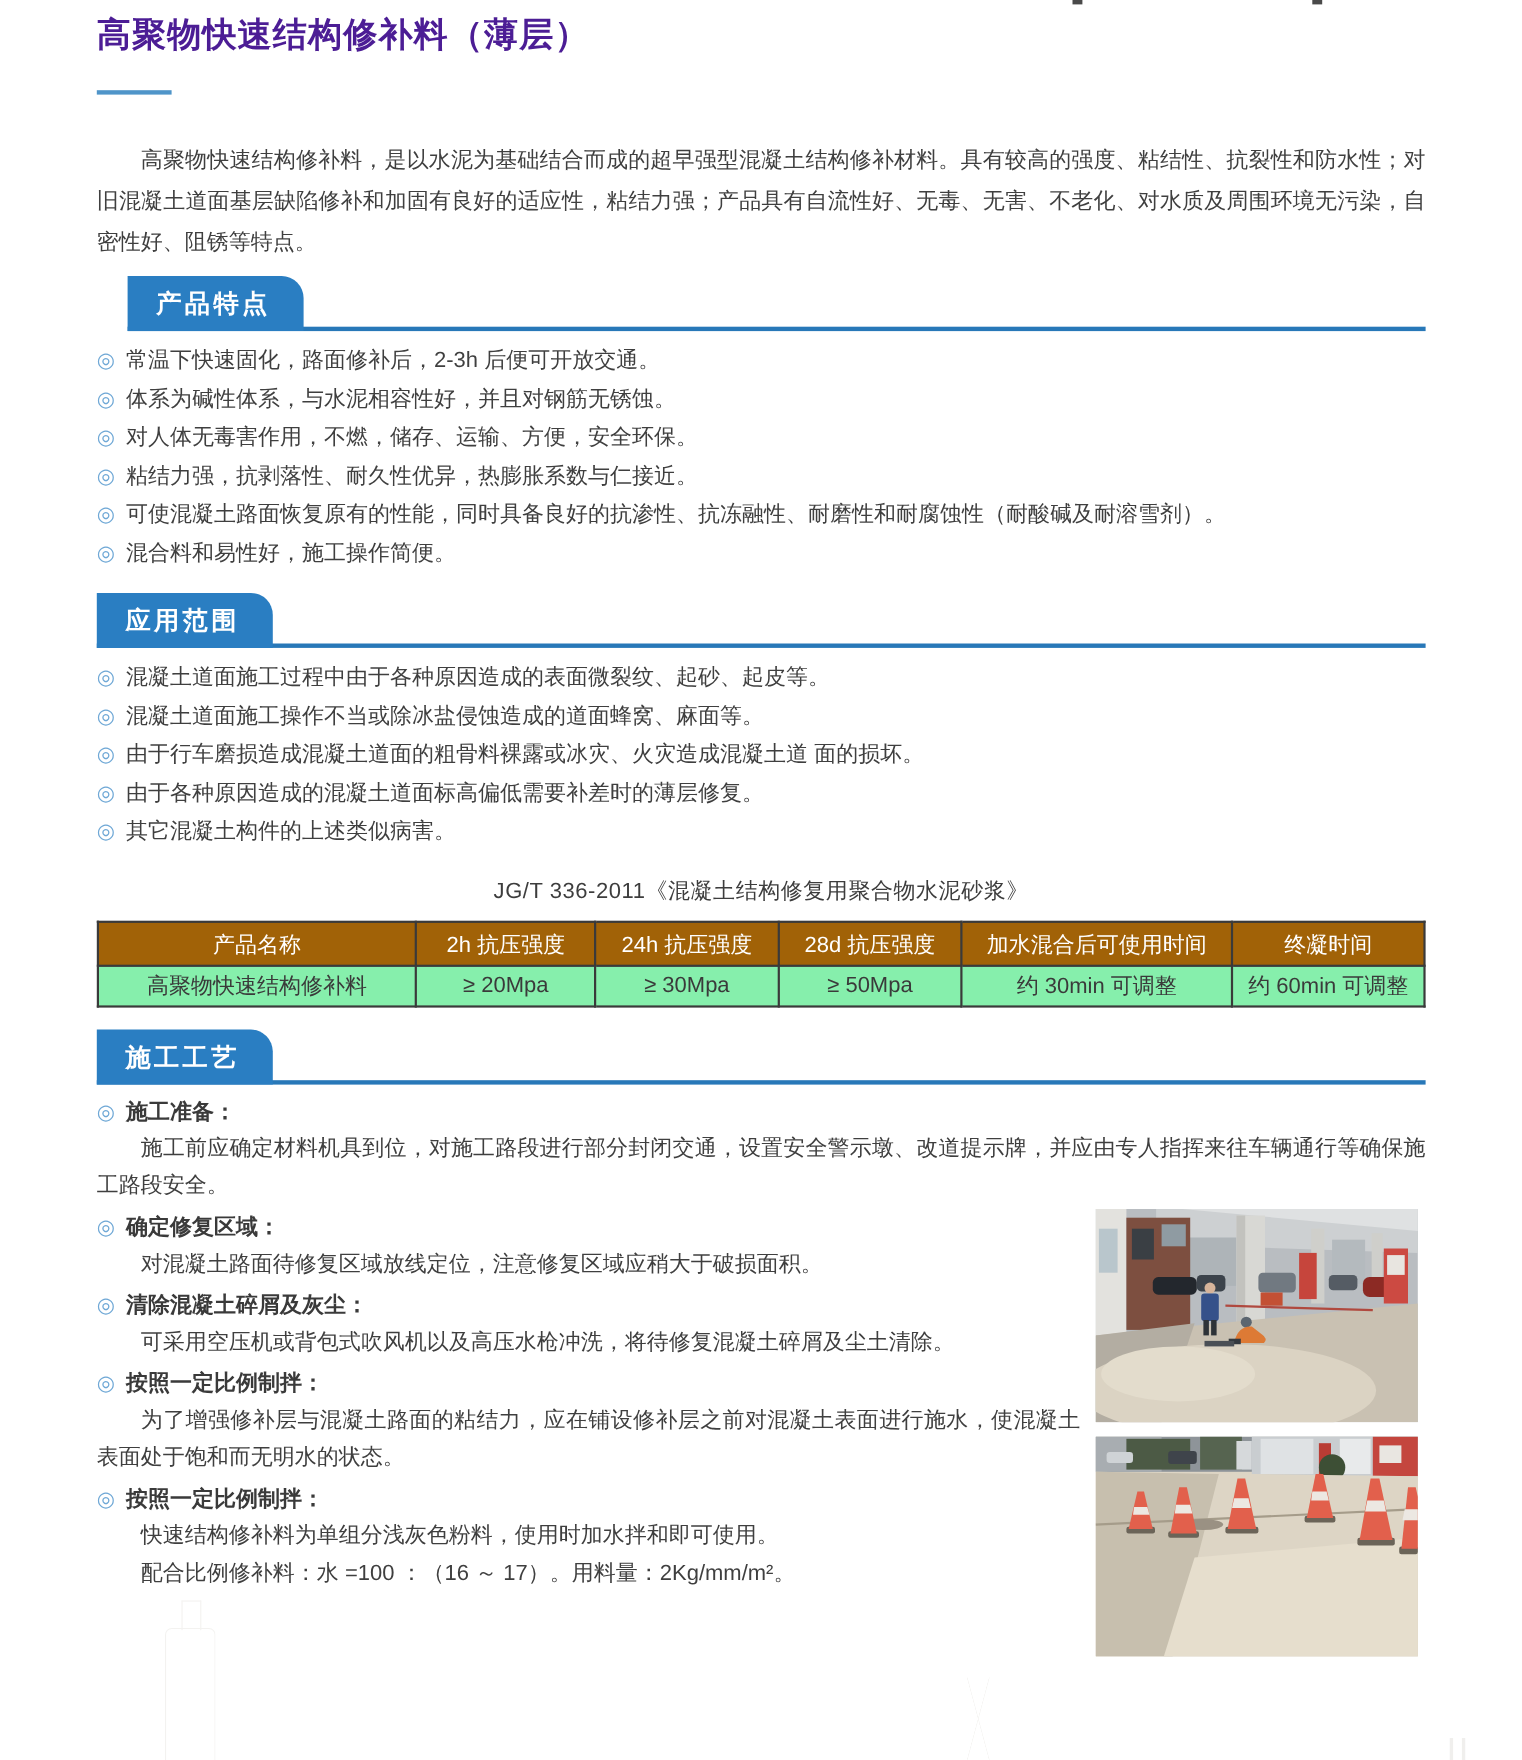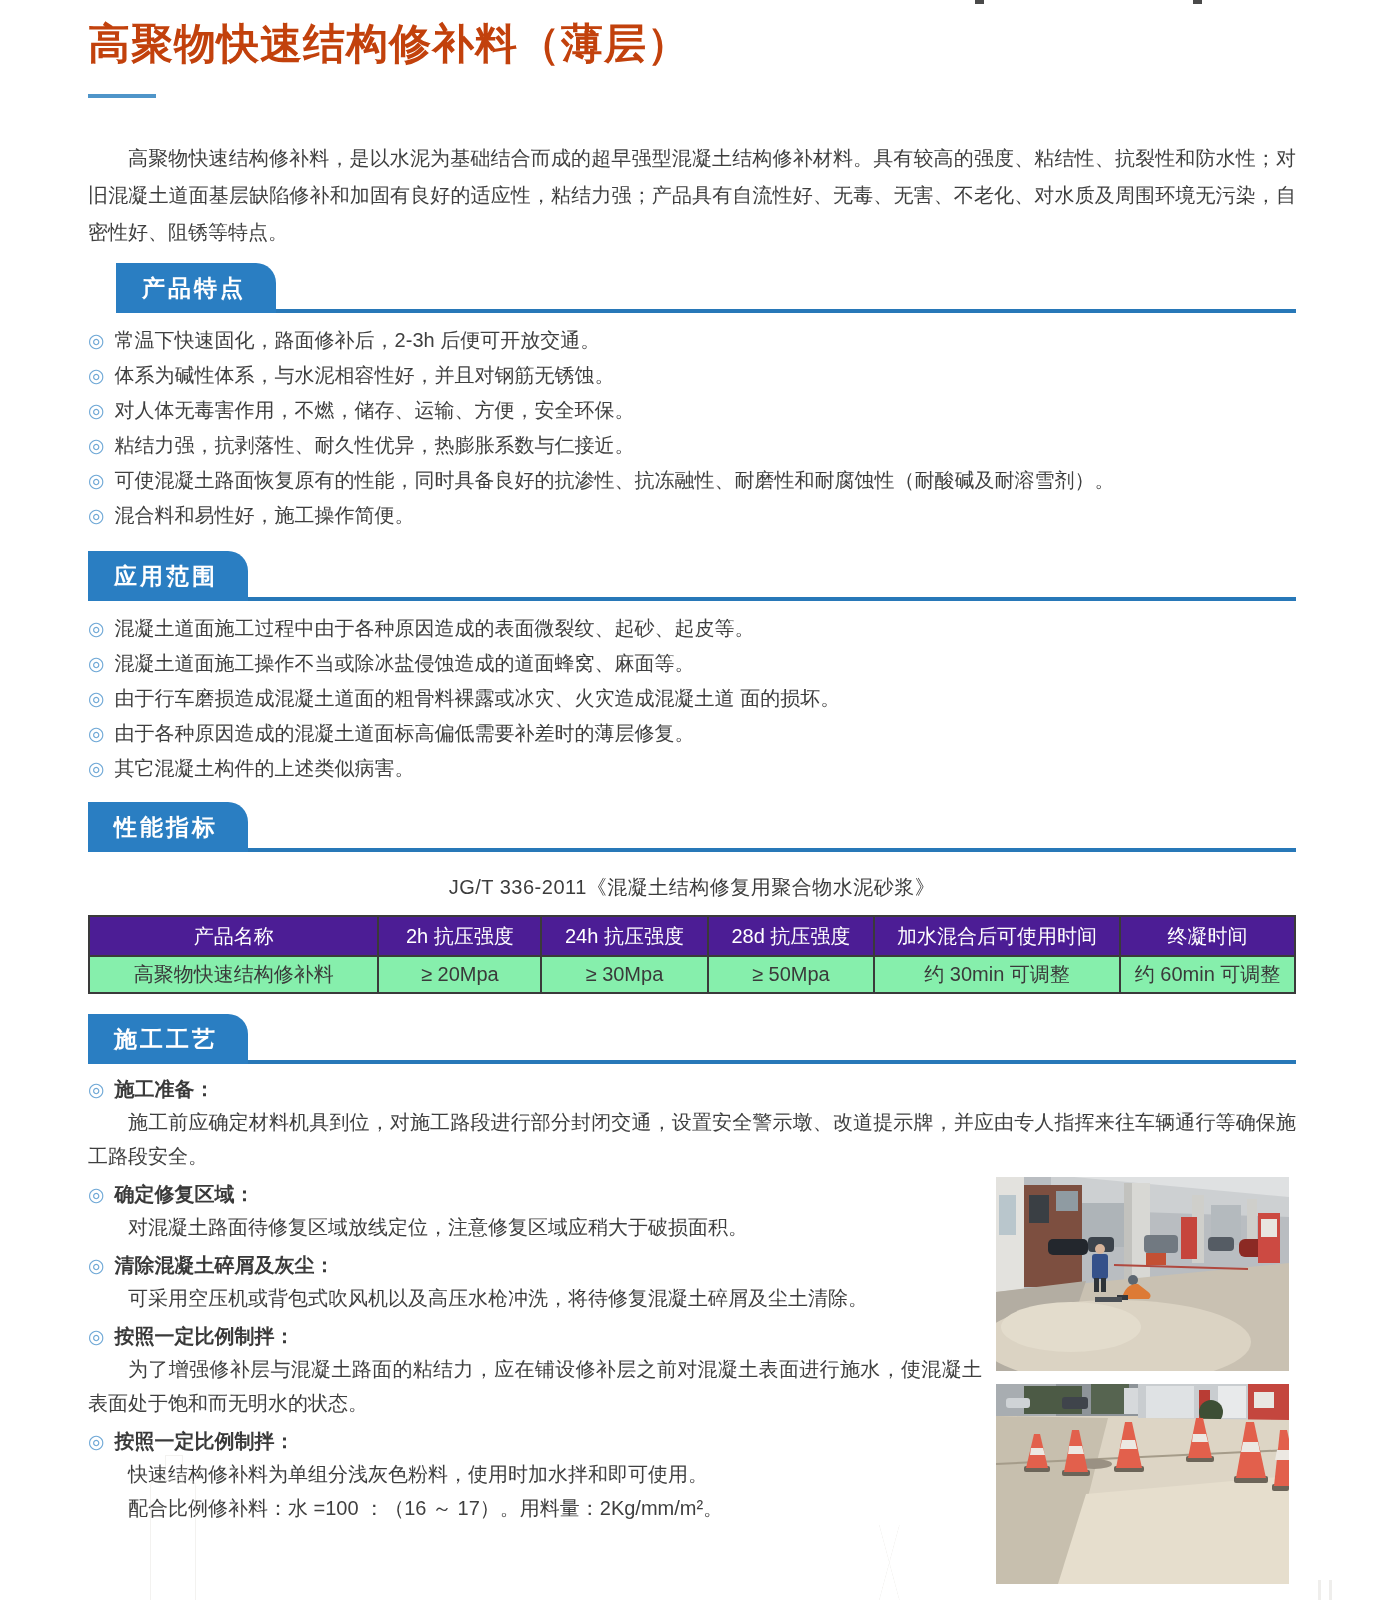--- a/index.html
+++ b/index.html
@@ -7,22 +7,22 @@
   .page {
     position:relative; width:1384px; height:1600px; overflow:hidden;
     background:#ffffff; color:#3d3d3d;
     font-family:"Liberation Sans","DejaVu Sans",sans-serif;
   }
   .content { position:absolute; left:88px; top:0; width:1208px; }
 
   .top-mark { position:absolute; top:0; height:4px; width:9px; background:#4a4a4a; }
 
   h1.doc-title {
-    padding-top:24px; font-size:42px; line-height:40px; font-weight:bold;
-    color:#c2410c; letter-spacing:1px;
+    padding-top:12px; font-size:31px; line-height:40px; font-weight:bold;
+    color:#4c1d95; letter-spacing:1px;
   }
   .title-underline { width:68px; height:4px; background:#4f95c9; margin-top:30px; }
 
   p.intro {
     margin-top:42px; font-size:20px; line-height:37px; color:#3f3f3f;
     text-indent:2em; text-align:justify;
   }
 
   .section-head { position:relative; margin-top:14px; height:50px; border-bottom:4px solid #2878b8; }
   .section-badge {
@@ -36,21 +36,21 @@
   .sh-proc { margin-top:20px; }
 
   .bullets { margin-top:10px; }
   .b-item { font-size:20px; line-height:34px; color:#3f3f3f; white-space:nowrap; }
   .b-icon { color:#6fa8d6; margin-right:10px; font-size:19px; }
 
   .tbl-caption { margin-top:22px; text-align:center; font-size:20px; color:#3d3d3d; letter-spacing:0.5px; }
 
   table.perf { margin-top:14px; width:100%; border-collapse:collapse; table-layout:fixed; }
   table.perf th {
-    background:#4c1d95; color:#ffffff; font-weight:normal; font-size:20px;
+    background:#a16207; color:#ffffff; font-weight:normal; font-size:20px;
     height:40px; border:2px solid #3a3a3a; text-align:center;
   }
   table.perf td {
     background:#86efac; color:#3a3a3a; font-size:20px; height:37px;
     border:2px solid #3a3a3a; text-align:center;
   }
 
   .process { margin-top:10px; }
   .step-head { margin-top:6px; font-size:20px; line-height:30px; font-weight:bold; color:#3a3a3a; }
   .step-head .b-icon { font-weight:normal; }
@@ -104,23 +104,20 @@
       <span class="section-badge">应用范围</span>
     </div>
     <div class="bullets">
       <div class="b-item"><span class="b-icon">◎</span><span>混凝土道面施工过程中由于各种原因造成的表面微裂纹、起砂、起皮等。</span></div>
       <div class="b-item"><span class="b-icon">◎</span><span>混凝土道面施工操作不当或除冰盐侵蚀造成的道面蜂窝、麻面等。</span></div>
       <div class="b-item"><span class="b-icon">◎</span><span>由于行车磨损造成混凝土道面的粗骨料裸露或冰灾、火灾造成混凝土道 面的损坏。</span></div>
       <div class="b-item"><span class="b-icon">◎</span><span>由于各种原因造成的混凝土道面标高偏低需要补差时的薄层修复。</span></div>
       <div class="b-item"><span class="b-icon">◎</span><span>其它混凝土构件的上述类似病害。</span></div>
     </div>
 
-    <div class="section-head sh-perf">
-      <span class="section-badge">性能指标</span>
-    </div>
     <div class="tbl-caption">JG/T 336-2011《混凝土结构修复用聚合物水泥砂浆》</div>
     <table class="perf">
       <colgroup>
         <col style="width:24%">
           <col style="width:13.5%">
           <col style="width:13.8%">
         <col style="width:13.8%">
           <col style="width:20.4%">
           <col style="width:14.5%">
       </colgroup>

